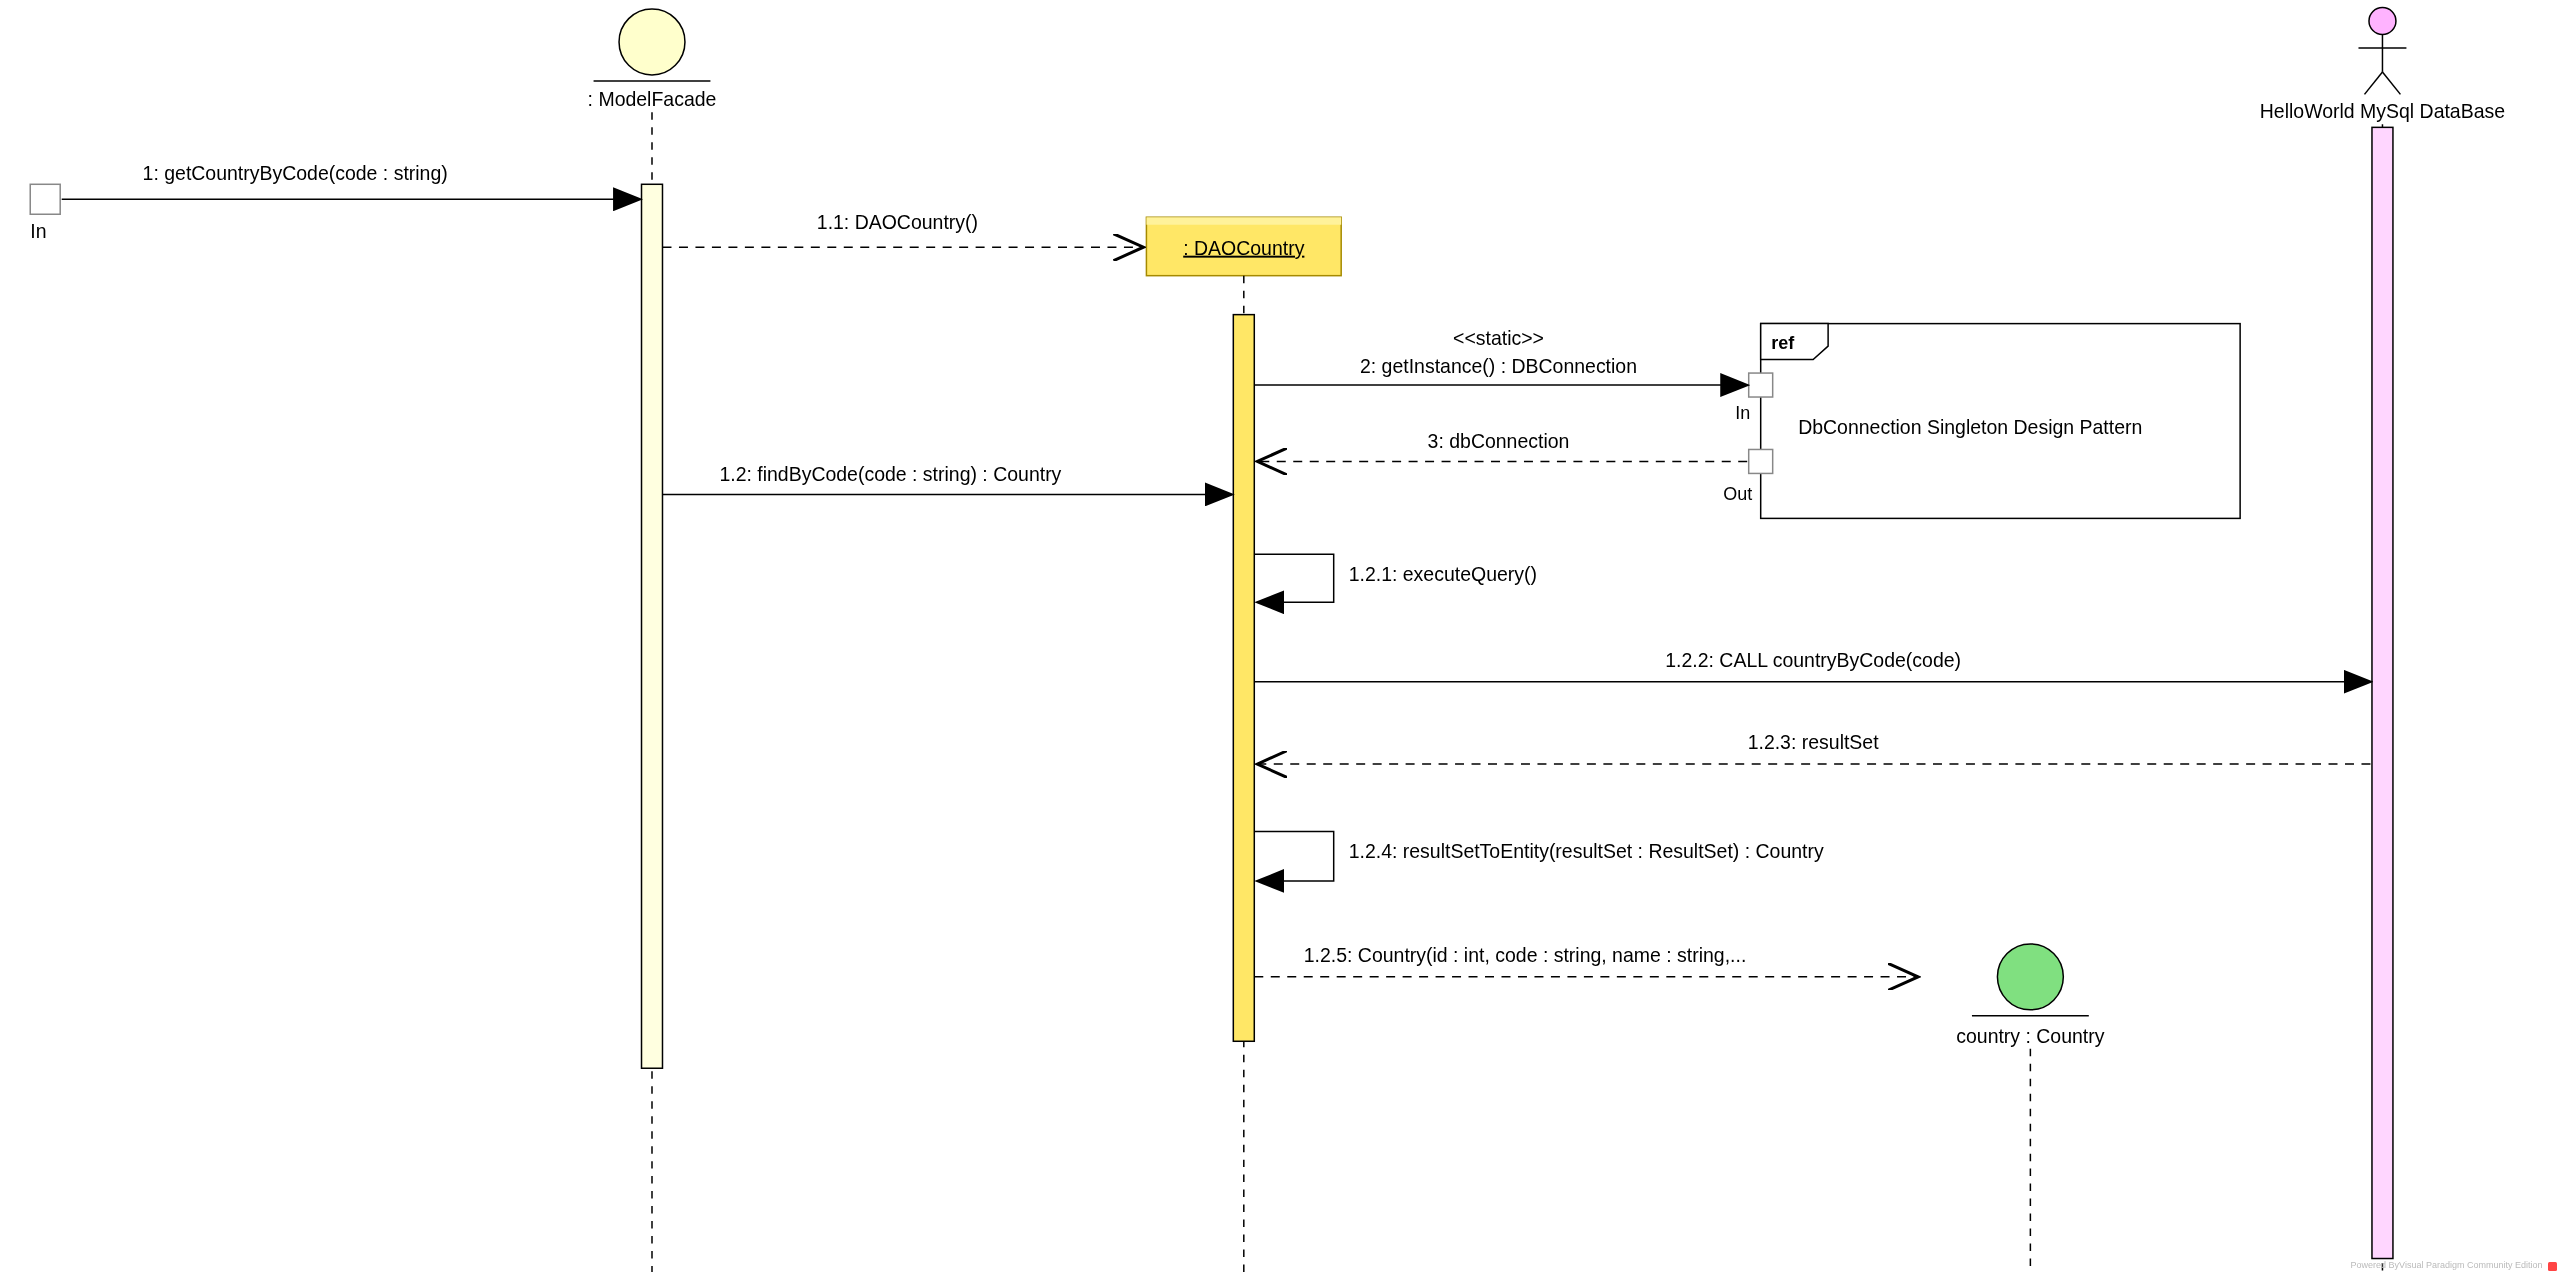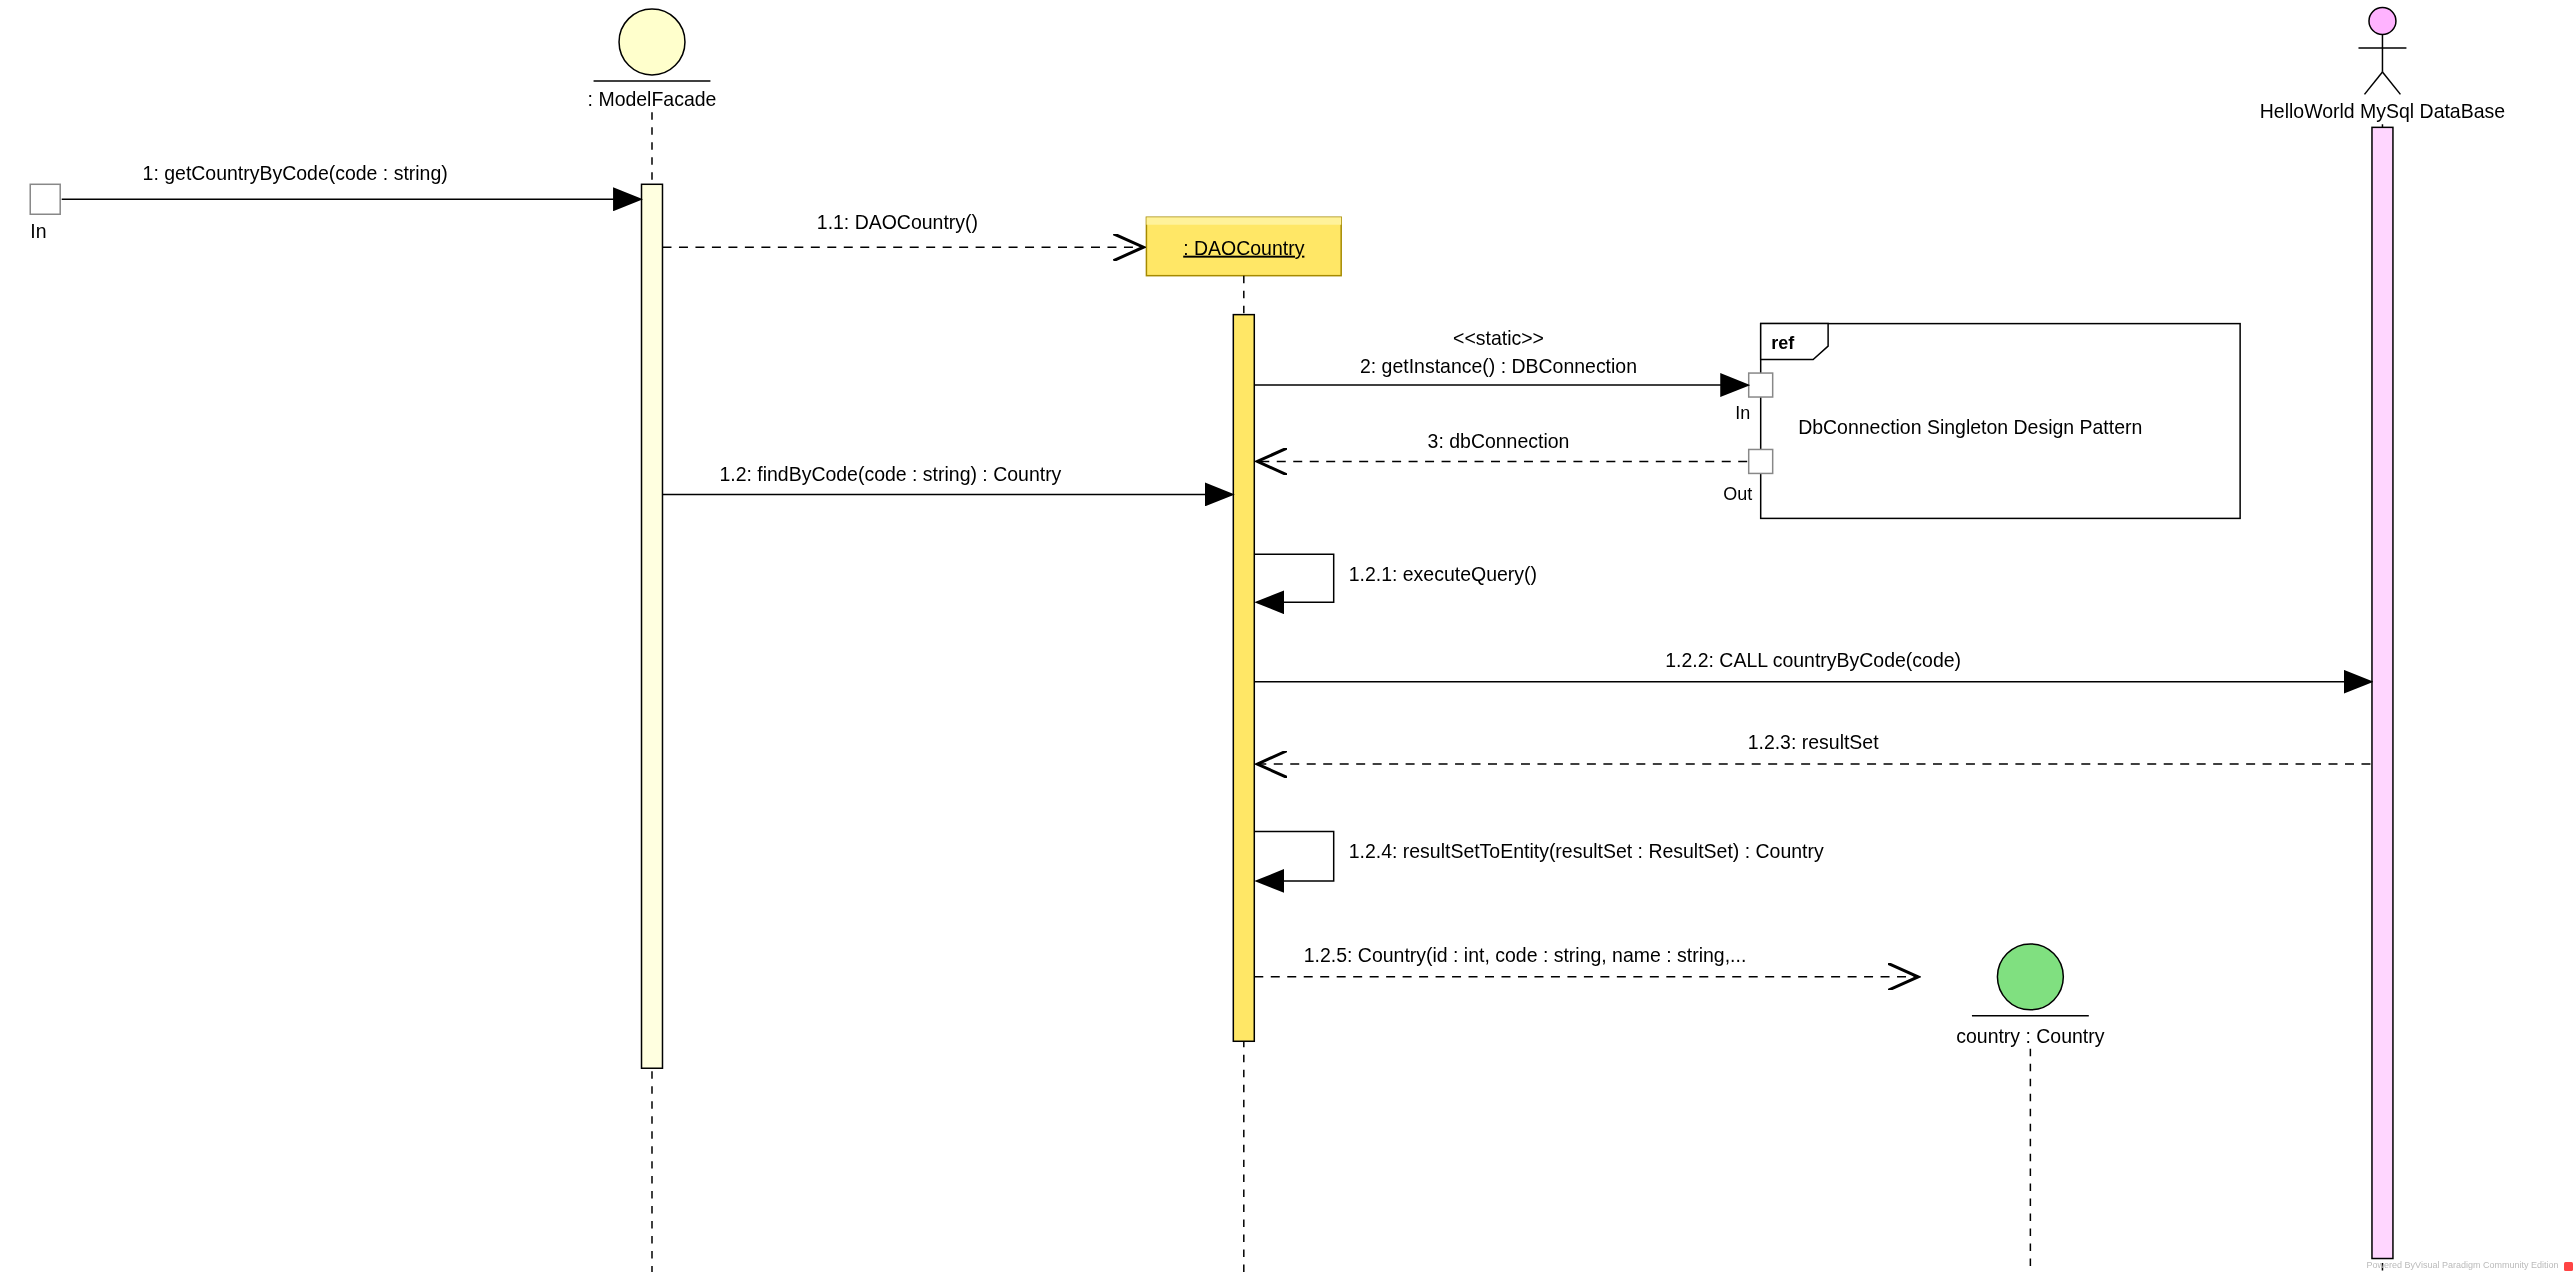--- a/index.html
+++ b/index.html
@@ -10,21 +10,21 @@
     font-family: Arial, sans-serif;
     background: #ffffff;
     font-size: 19.5px;
   }
   svg { display:block; }
   .lifeline-label { font-size: 26px; }
   .msg-label { font-size: 26px; }
   .watermark {
     position: absolute;
     bottom: 1.5px;
-    right: 3px;
+    right: 19px;
     font-size: 9px;
     color: #bbb;
   }
 </style>
 </head>
 <body>
 
 <svg width="2576" height="1272" viewBox="0 0 3438 1698" style="font-size:26px">
   <defs>
     <marker id="arrowSolid" markerWidth="20" markerHeight="16" refX="18" refY="8" orient="auto">

